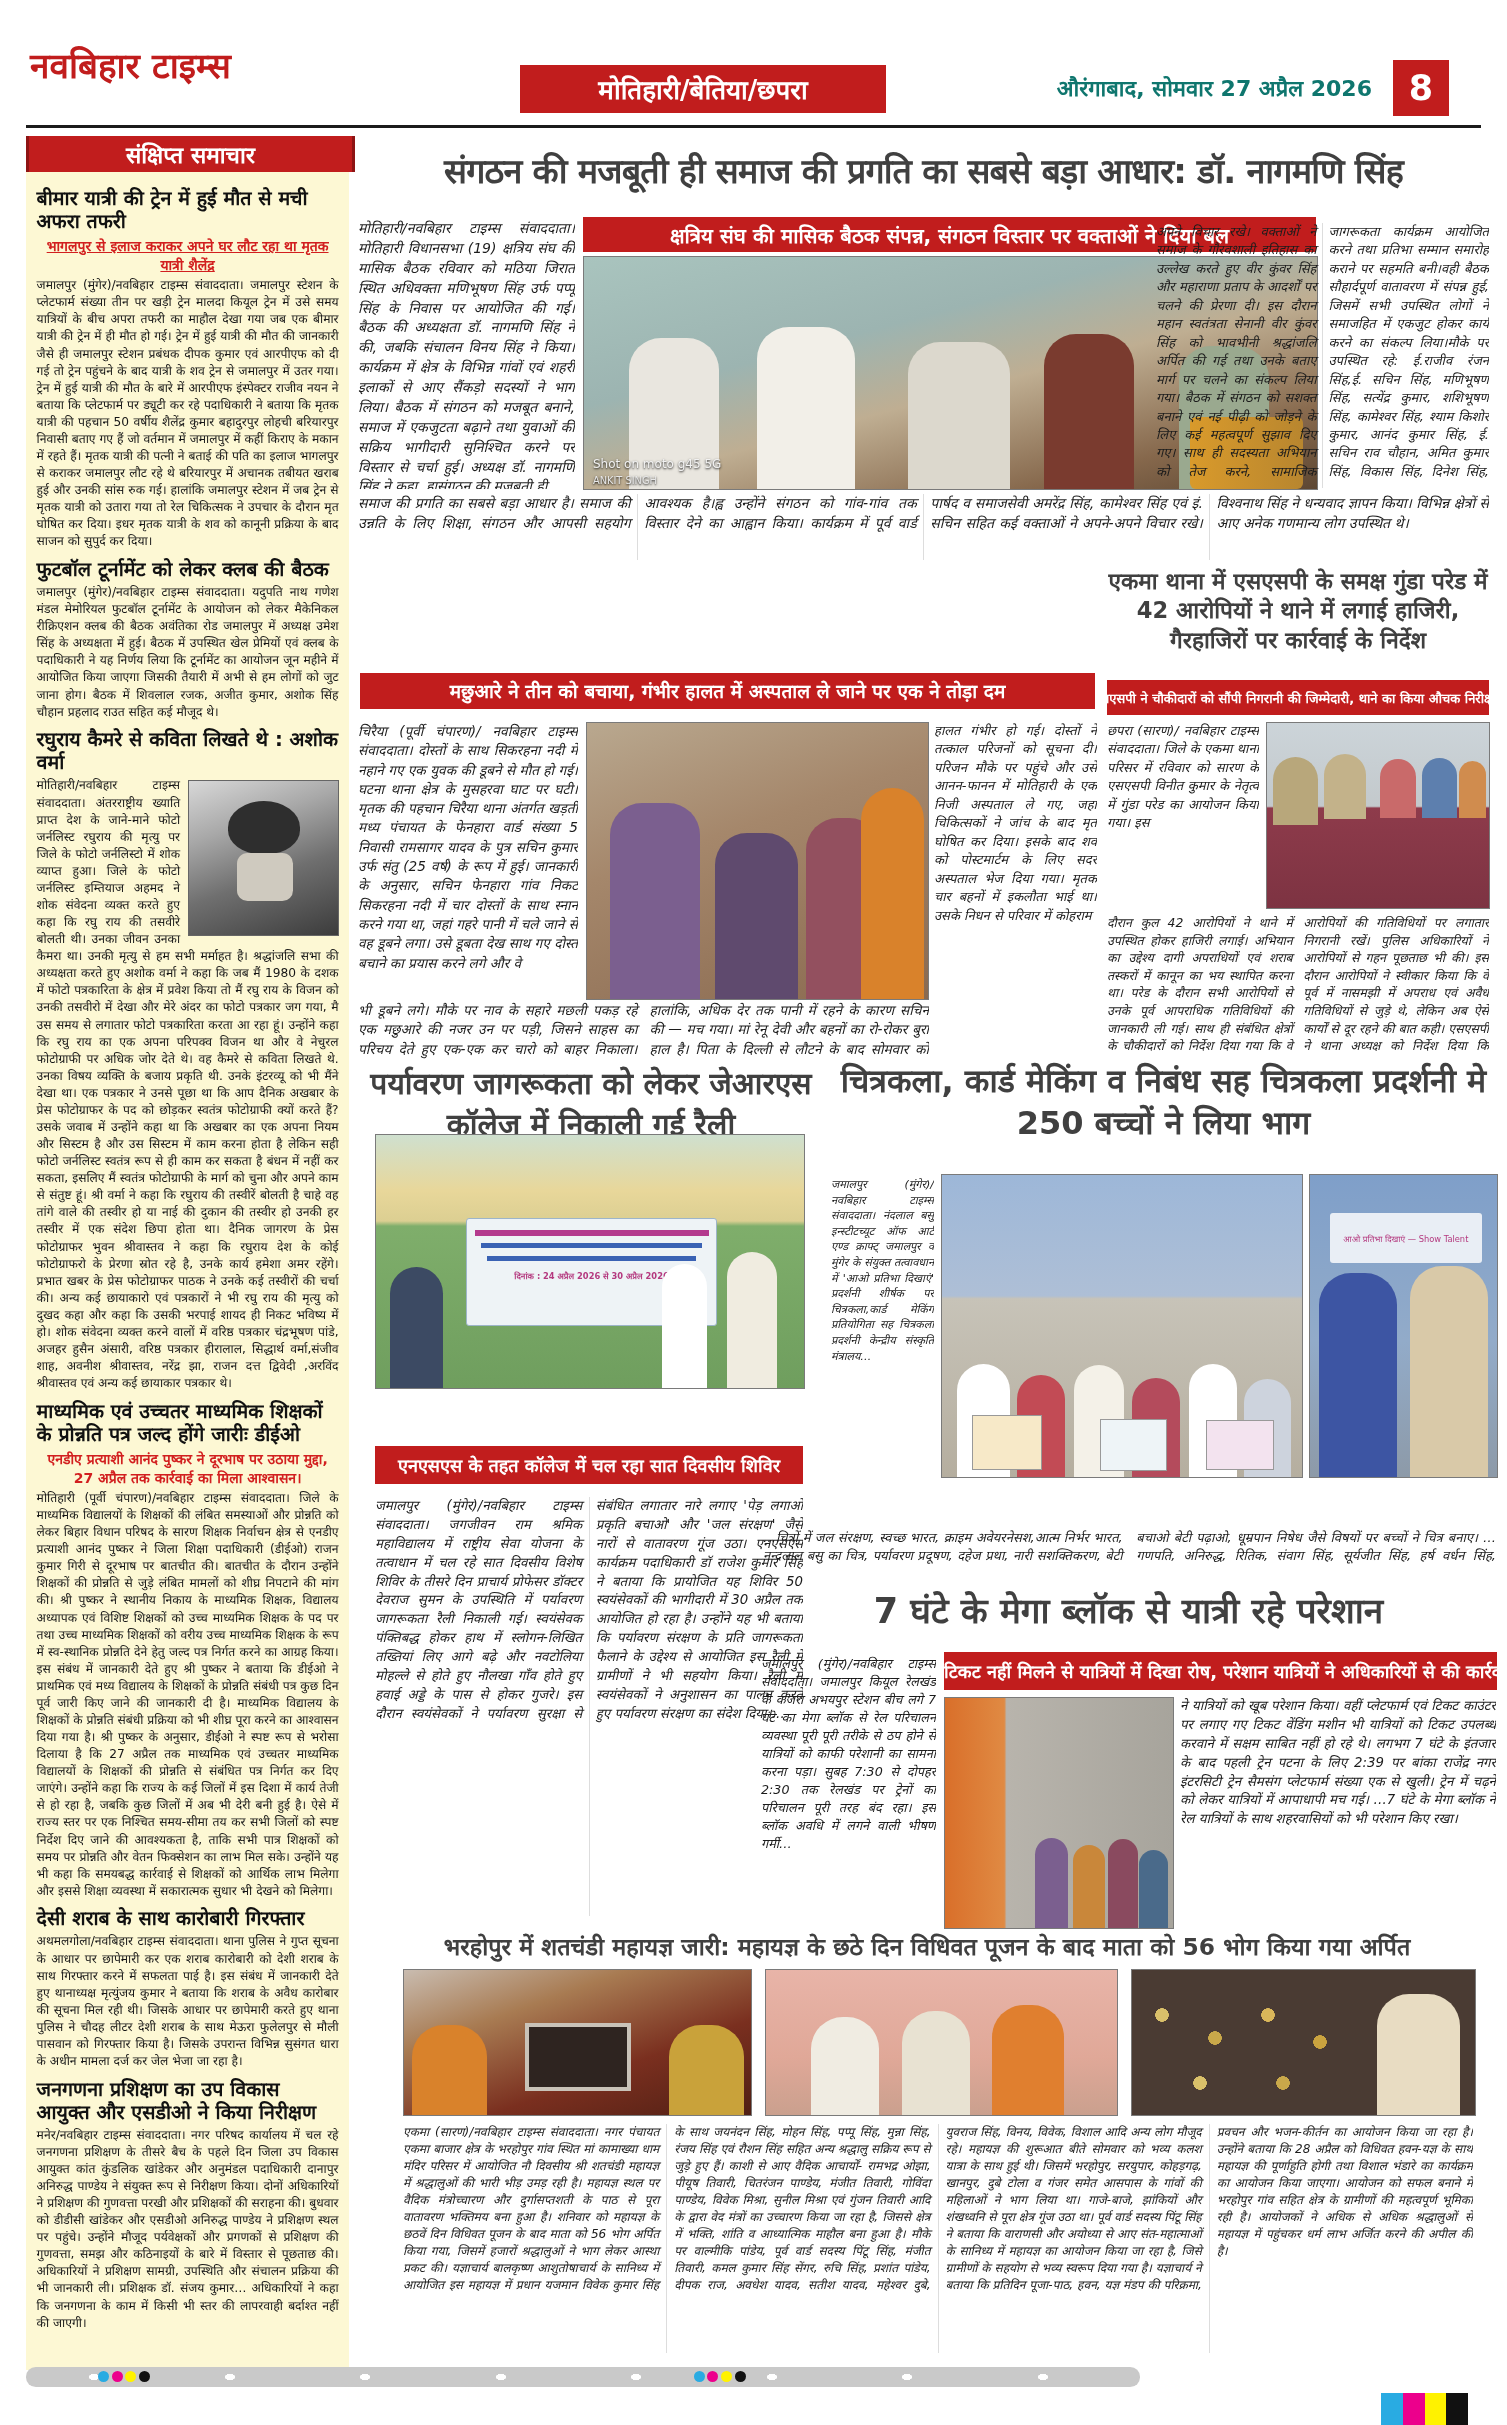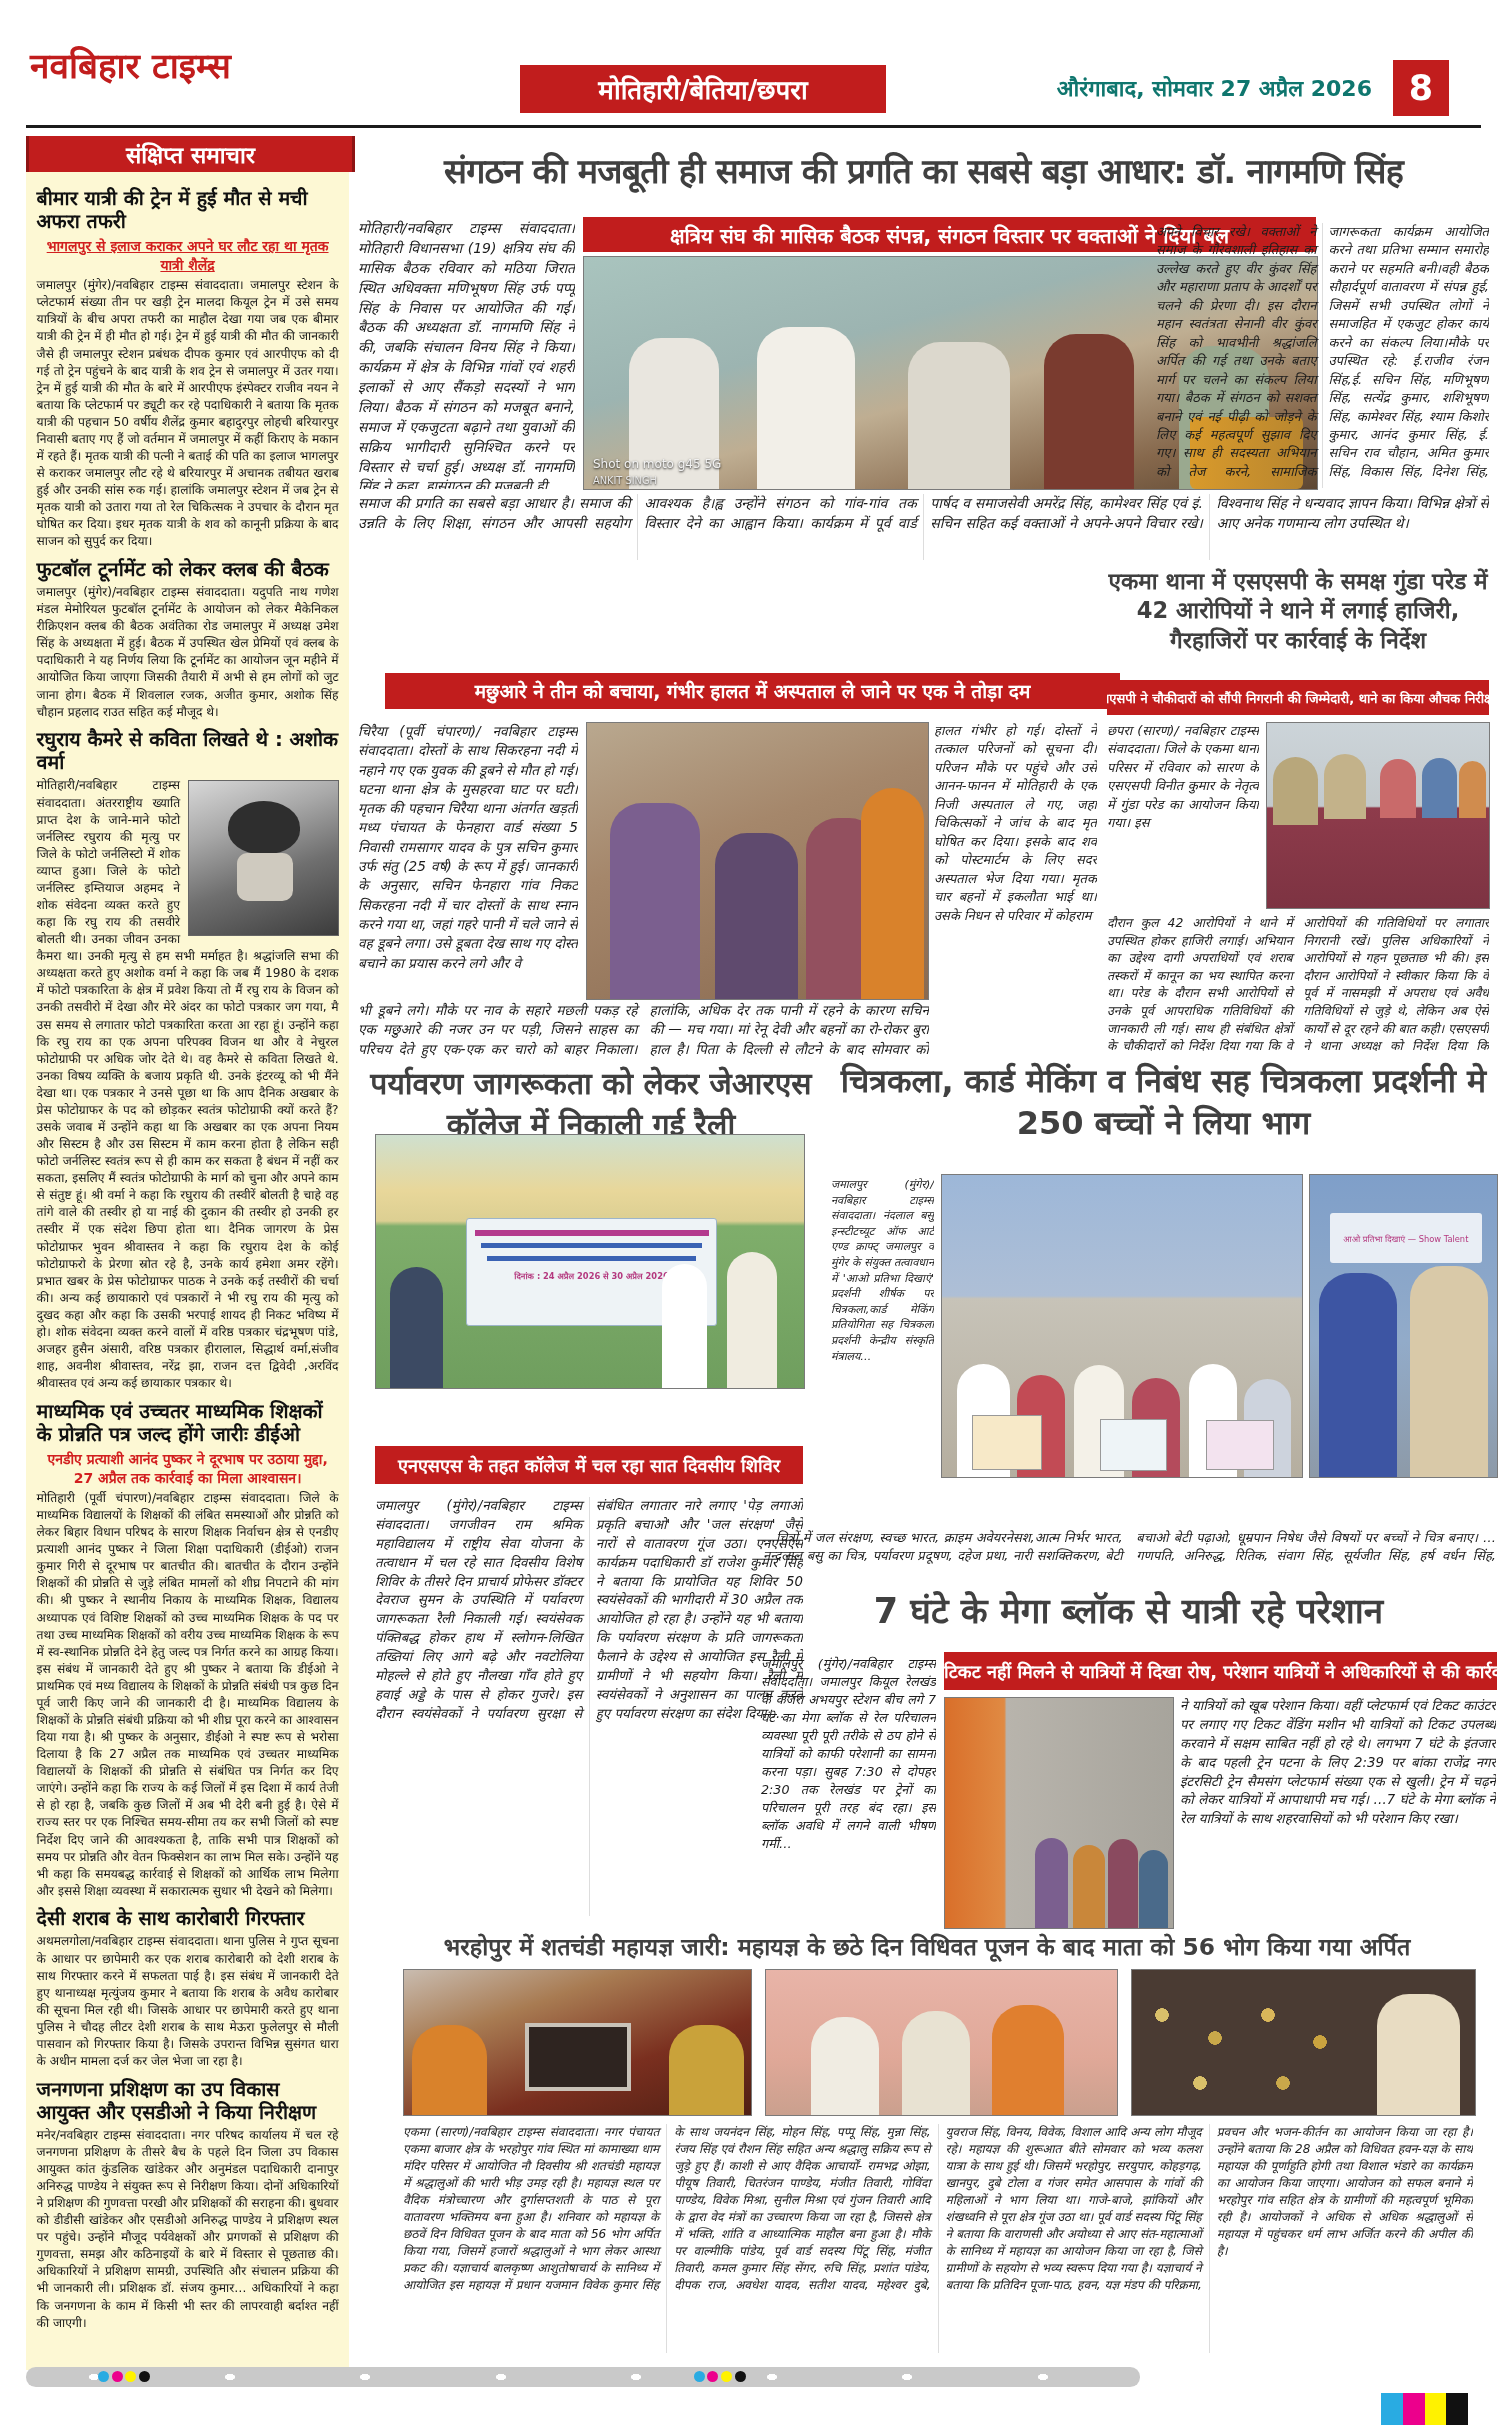--- a/index.html
+++ b/index.html
@@ -103,21 +103,21 @@
     <div class="fig" style="left:324px;bottom:0;width:102px;height:147px;background:#dcd8cd;"></div>
     <div class="fig" style="left:460px;bottom:0;width:90px;height:155px;background:#7a3b2f;"></div>
     <div class="fig" style="left:595px;bottom:0;width:90px;height:143px;background:#9aa98f;"></div>
     <div class="fig" style="right:13.6px;bottom:0;width:113px;height:72px;border-radius:6px;background:linear-gradient(90deg,#d99a2b,#b8862f);"></div>
     <span class="wm">Shot on moto g45 5G</span>
     <span class="wm2">ANKIT SINGH</span>
   </div>
   <div class="body-t" style="left:1156px;top:223px;width:333px;height:265px;font-size:13px;column-count:2;column-gap:12px;column-rule:0.8px solid #ddd;">अपने विचार रखे। वक्ताओं ने समाज के गौरवशाली इतिहास का उल्लेख करते हुए वीर कुंवर सिंह और महाराणा प्रताप के आदर्शों पर चलने की प्रेरणा दी। इस दौरान महान स्वतंत्रता सेनानी वीर कुंवर सिंह को भावभीनी श्रद्धांजलि अर्पित की गई तथा उनके बताए मार्ग पर चलने का संकल्प लिया गया। बैठक में संगठन को सशक्त बनाने एवं नई पीढ़ी को जोड़ने के लिए कई महत्वपूर्ण सुझाव दिए गए। साथ ही सदस्यता अभियान को तेज करने, सामाजिक जागरूकता कार्यक्रम आयोजित करने तथा प्रतिभा सम्मान समारोह कराने पर सहमति बनी।वही बैठक सौहार्दपूर्ण वातावरण में संपन्न हुई, जिसमें सभी उपस्थित लोगों ने समाजहित में एकजुट होकर कार्य करने का संकल्प लिया।मौके पर उपस्थित रहे: ई.राजीव रंजन सिंह,ई. सचिन सिंह, मणिभूषण सिंह, सत्येंद्र कुमार, शशिभूषण सिंह, कामेश्वर सिंह, श्याम किशोर कुमार, आनंद कुमार सिंह, ई. सचिन राव चौहान, अमित कुमार सिंह, विकास सिंह, दिनेश सिंह, शशिनाथ सिंह, राम शंकर सिंह, आनंद सिंह, ब्रजेश कुमार सिंह, राणा नीलकंठ मणि, अरुण कुमार सिंह, विजय कुमार सिंह, चंदन सिंह, दीपक सिंह, मुन्ना कुमार सिंह, संजय कुमार सिंह, जितेन्द्र कुमार, राकेश सिंह, इं. राजीव रंजन सिंह सहित विभिन्न क्षेत्रों से आए अनेक गणमान्य लोग उपस्थित थे।</div>
   <div class="body-t" style="left:358px;top:494px;width:1131px;height:66px;font-size:14px;column-count:4;column-gap:13.6px;column-rule:0.8px solid #ddd;">समाज की प्रगति का सबसे बड़ा आधार है। समाज की उन्नति के लिए शिक्षा, संगठन और आपसी सहयोग आवश्यक है।ह्व उन्होंने संगठन को गांव-गांव तक विस्तार देने का आह्वान किया। कार्यक्रम में पूर्व वार्ड पार्षद व समाजसेवी अमरेंद्र सिंह, कामेश्वर सिंह एवं इं. सचिन सहित कई वक्ताओं ने अपने-अपने विचार रखे। विश्वनाथ सिंह ने धन्यवाद ज्ञापन किया। विभिन्न क्षेत्रों से आए अनेक गणमान्य लोग उपस्थित थे।</div>
 
-  <div class="strip" style="left:360px;top:673px;width:735px;height:36px;font-size:19px;margin-left:25px;">मछुआरे ने तीन को बचाया, गंभीर हालत में अस्पताल ले जाने पर एक ने तोड़ा दम</div>
+  <div class="strip" style="left:360px;top:673px;width:735px;height:36px;font-size:19px;">मछुआरे ने तीन को बचाया, गंभीर हालत में अस्पताल ले जाने पर एक ने तोड़ा दम</div>
   <div class="body-t" style="left:358px;top:722px;width:220px;height:276px;font-size:13.6px;">चिरैया (पूर्वी चंपारण)/ नवबिहार टाइम्स संवाददाता। दोस्तों के साथ सिकरहना नदी में नहाने गए एक युवक की डूबने से मौत हो गई। घटना थाना क्षेत्र के मुसहरवा घाट पर घटी। मृतक की पहचान चिरैया थाना अंतर्गत खड़ती मध्य पंचायत के फेनहारा वार्ड संख्या 5 निवासी रामसागर यादव के पुत्र सचिन कुमार उर्फ संतु (25 वर्ष) के रूप में हुई। जानकारी के अनुसार, सचिन फेनहारा गांव निकट सिकरहना नदी में चार दोस्तों के साथ स्नान करने गया था, जहां गहरे पानी में चले जाने से वह डूबने लगा। उसे डूबता देख साथ गए दोस्त बचाने का प्रयास करने लगे और वे</div>
   <div class="ph" style="left:586px;top:722px;width:341px;height:276px;background:linear-gradient(160deg,#b9a88f 0%,#a5876b 40%,#8a6a50 100%);">
     <div class="fig" style="left:22.6px;bottom:0;width:90px;height:196px;background:#7b5f8f;"></div>
     <div class="fig" style="left:128px;bottom:0;width:83px;height:166px;background:#5f4a6e;"></div>
     <div class="fig" style="left:219px;bottom:0;width:75px;height:181px;background:#93505f;"></div>
     <div class="fig" style="right:4.5px;bottom:0;width:63px;height:211px;background:#d9822b;"></div>
   </div>
   <div class="body-t" style="left:934px;top:722px;width:163px;height:341px;font-size:13px;">हालत गंभीर हो गई। दोस्तों ने तत्काल परिजनों को सूचना दी। परिजन मौके पर पहुंचे और उसे आनन-फानन में मोतिहारी के एक निजी अस्पताल ले गए, जहां चिकित्सकों ने जांच के बाद मृत घोषित कर दिया। इसके बाद शव को पोस्टमार्टम के लिए सदर अस्पताल भेज दिया गया। मृतक चार बहनों में इकलौता भाई था। उसके निधन से परिवार में कोहराम</div>
   <div class="body-t" style="left:358px;top:1001px;width:571px;height:60px;font-size:13.6px;column-count:2;column-gap:12px;">भी डूबने लगे। मौके पर नाव के सहारे मछली पकड़ रहे एक मछुआरे की नजर उन पर पड़ी, जिसने साहस का परिचय देते हुए एक-एक कर चारो को बाहर निकाला। हालांकि, अधिक देर तक पानी में रहने के कारण सचिन की — मच गया। मां रेनू देवी और बहनों का रो-रोकर बुरा हाल है। पिता के दिल्ली से लौटने के बाद सोमवार को अंतिम संस्कार किया जाएगा। गांव में घटना के बाद शोक का माहौल है।</div>
 

